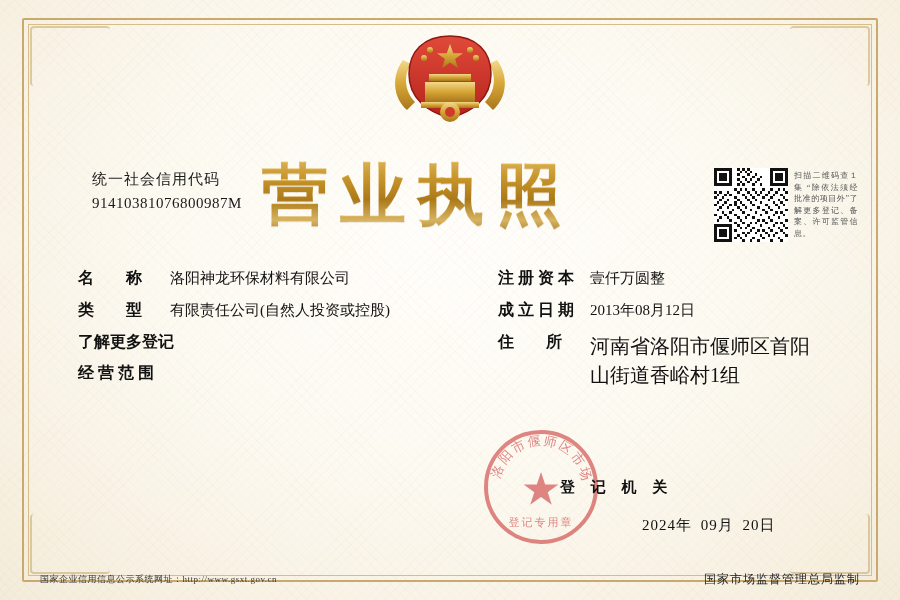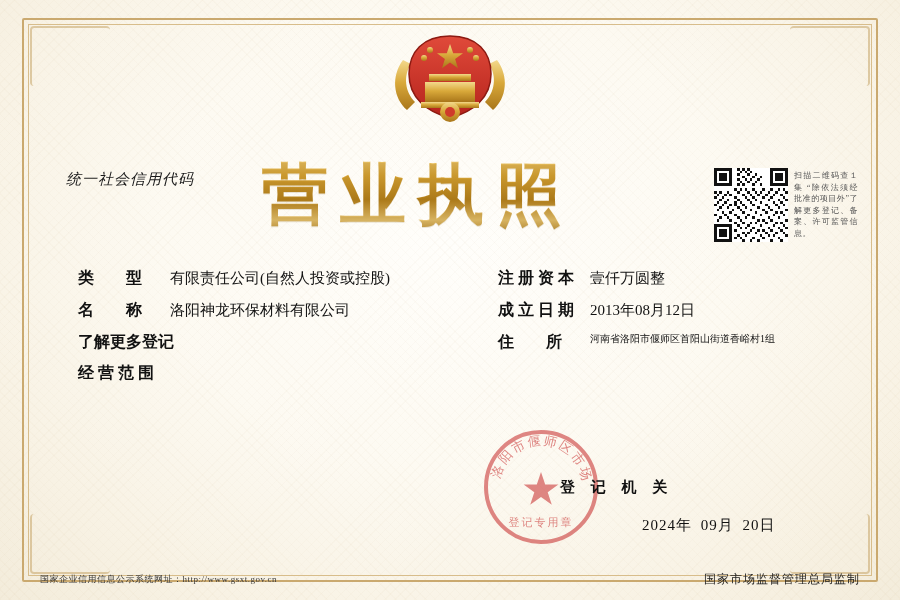--- a/index.html
+++ b/index.html
@@ -82,25 +82,24 @@
     background-clip: text;
     color: transparent;
     -webkit-text-fill-color: transparent;
     text-shadow: 0 1px 0 rgba(120,80,10,0.15);
     white-space: nowrap;
   }
 
   
   .credit-block {
     position: absolute;
-    left: 66px;
+    left: 92px;
     top: 170px;
     width: 190px;
     color: #1a1a1a;
-    font-style: italic;
   }
   .credit-label {
     font-size: 15px;
     letter-spacing: 1px;
     margin-bottom: 6px;
   }
   .credit-value {
     font-size: 15px;
     font-family: "Liberation Serif", serif;
     letter-spacing: 0.5px;
@@ -155,21 +154,21 @@
     letter-spacing: 0px;
     font-weight: bold;
     white-space: nowrap;
   }
   .val {
     flex: 1 1 auto;
     font-size: 15px;
     color: #111;
     line-height: 1.45;
   }
-  .val.small { font-size: 10px; }
+  .val.small { font-size: 20px; }
 
   .scope-row .lbl { width: 92px; }
   .scope-text {
     font-size: 15px;
     line-height: 1.58;
     color: #111;
     text-align: justify;
     letter-spacing: 0px;
   }
 
@@ -269,20 +268,21 @@
 
       <circle cx="65" cy="94" r="10" fill="url(#gGold)"></circle>
       <circle cx="65" cy="94" r="5" fill="#cf3b2b"></circle>
     </svg>
   </div>
 
   <div class="title">营业执照</div>
 
   <div class="credit-block">
     <div class="credit-label">统一社会信用代码</div>
+    <div class="credit-value">91410381076800987M</div>
   </div>
 
   <div class="qr-wrap">
     <svg viewBox="0 0 29 29" width="74" height="74" shape-rendering="crispEdges">
       <rect width="29" height="29" fill="#ffffff"></rect>
       <g fill="#111111">
         <rect x="0" y="0" width="7" height="1"></rect>
           <rect x="0" y="0" width="1" height="7"></rect>
         <rect x="6" y="0" width="1" height="7"></rect>
           <rect x="0" y="6" width="7" height="1"></rect>
@@ -469,26 +469,26 @@
           <rect x="26" y="28" width="1" height="1"></rect>
         <rect x="8" y="13" width="1" height="1"></rect>
       </g>
     </svg>
   </div>
 
   <div class="qr-note">扫描二维码查１集 “除依法须经批准的项目外”了解更多登记、备案、许可监管信息。</div>
 
   <div class="fields-left">
     <div class="row">
+      <div class="lbl">名　　称</div>
+      <div class="val">洛阳神龙环保材料有限公司</div>
+    </div>
+    <div class="row">
       <div class="lbl">类　　型</div>
       <div class="val">有限责任公司(自然人投资或控股)</div>
-    </div>
-    <div class="row">
-      <div class="lbl">名　　称</div>
-      <div class="val">洛阳神龙环保材料有限公司</div>
     </div>
     <div class="row">
       <div class="lbl">了解更多登记</div>
     </div>
     <div class="row scope-row">
       <div class="lbl">经 营 范 围</div>
     </div>
   </div>
 
   <div class="fields-right">

